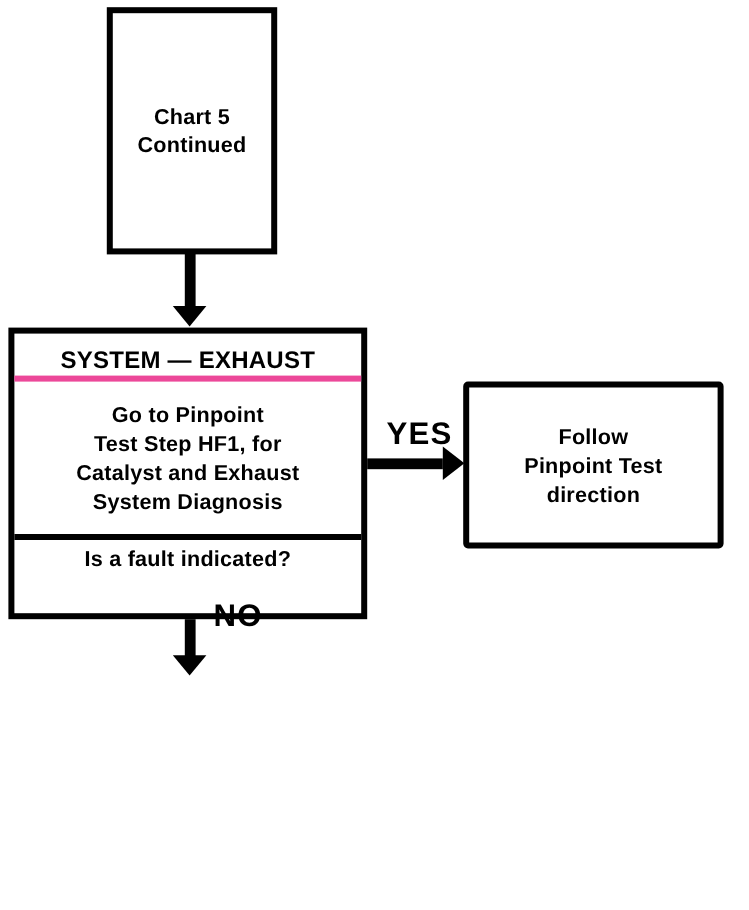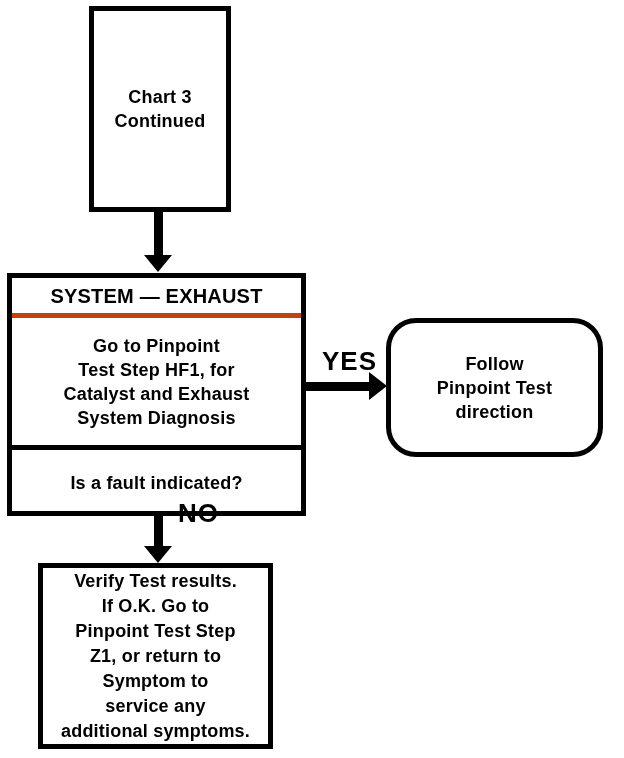--- a/index.html
+++ b/index.html
@@ -46,50 +46,51 @@
   .head-right {
     width: 0; height: 0;
     border-top: 14px solid transparent;
     border-bottom: 14px solid transparent;
     border-left: 18px solid #000000;
   }
   
   .system-block { left: 7px; top: 273px; width: 299px; height: 243px; padding: 0; }
   .compartment-header {
     height: 40px;
-    border-bottom: 5px solid #c2410c;
+    border-bottom: 5px solid #ec4899;
     font-size: 20px;
     letter-spacing: 0.5px;
+    align-items: flex-end;
   }
   .compartment-action {
     height: 132px;
     border-bottom: 5px solid #000000;
   }
   .compartment-question {
     height: 74px;
-    padding-top: 21px;
+    padding-top: 4px;
   }
   
   .branch-label { font-size: 26px; letter-spacing: 1px; }
   
   .terminal-box {
     left: 386px; top: 318px; width: 217px; height: 139px;
-    border-radius: 30px;
+    border-radius: 4px;
   }
   
   .verify-box { left: 38px; top: 563px; width: 235px; height: 186px; }
   .verify-box .txt { line-height: 25px; }
 </style>
 </head>
 <body>
 
 <div class="canvas">
 
   <div class="abs box start-box center-flex">
-    <div class="txt">Chart 3
+    <div class="txt">Chart 5
 Continued</div>
   </div>
 
   <div class="abs shaft-v" style="left:154px; top:211px; height:46px;"></div>
   <div class="abs head-down" style="left:144px; top:255px;"></div>
 
   <div class="abs box system-block">
     <div class="compartment-header center-flex">
       <div class="txt" style="font-size:20px;">SYSTEM — EXHAUST</div>
     </div>
@@ -111,23 +112,14 @@
   <div class="abs box terminal-box center-flex">
     <div class="txt">Follow
 Pinpoint Test
 direction</div>
   </div>
 
   <div class="abs shaft-v" style="left:154px; top:516px; height:32px;"></div>
   <div class="abs head-down" style="left:144px; top:546px;"></div>
   <div class="abs branch-label" style="left:178px; top:498px;">NO</div>
 
-  <div class="abs box verify-box">
-    <div class="txt" style="padding-top:1px;">Verify Test results.
-If O.K. Go to
-Pinpoint Test Step
-Z1, or return to
-Symptom to
-service any
-additional symptoms.</div>
-  </div>
 
 </div>
 
 </body></html>

